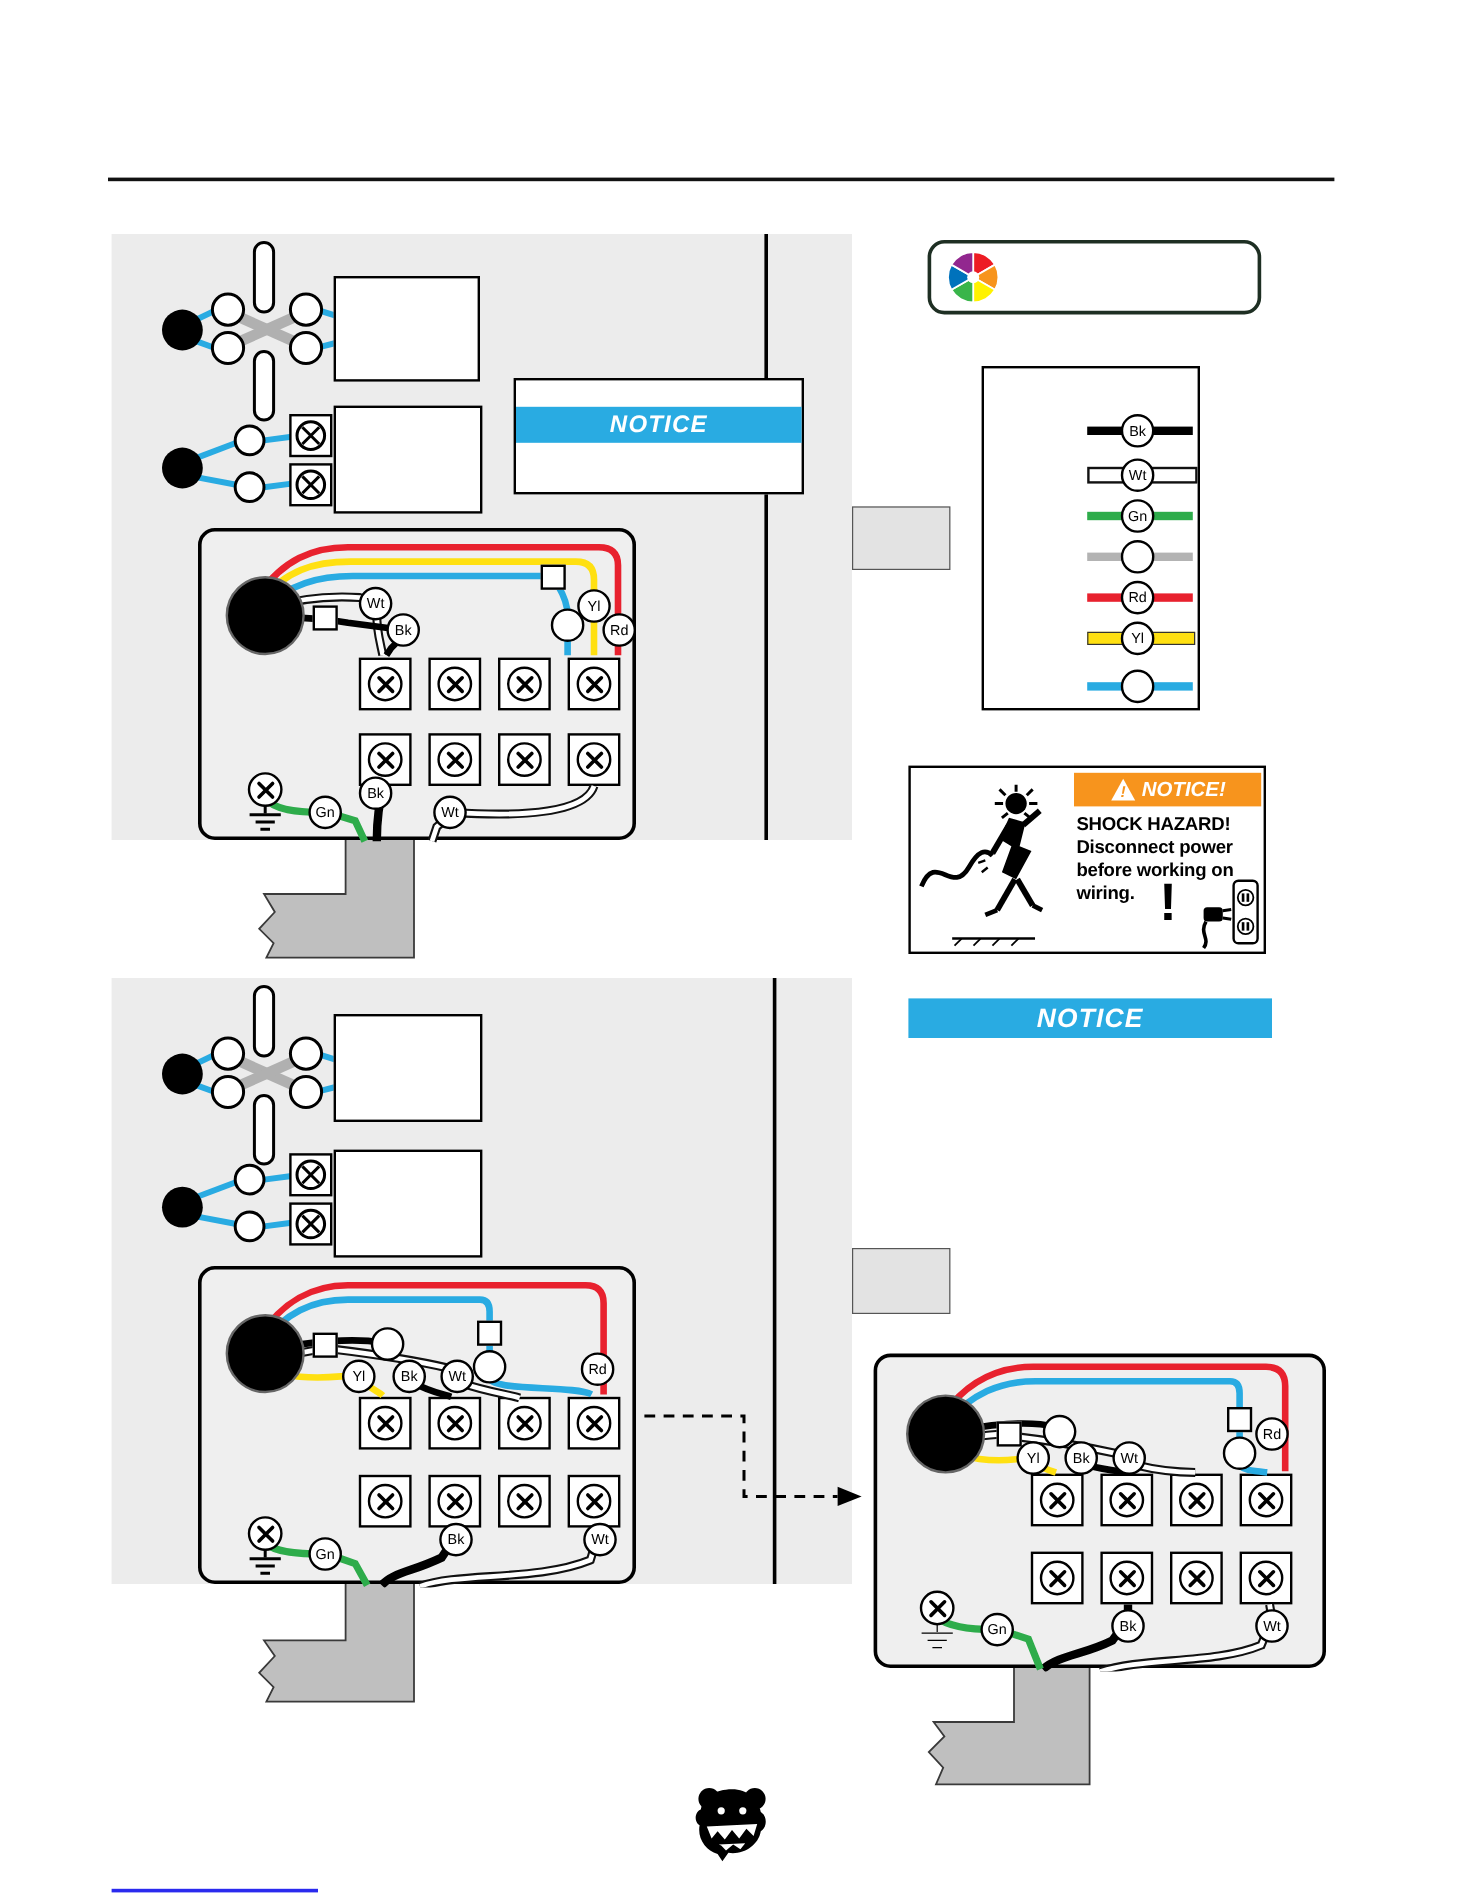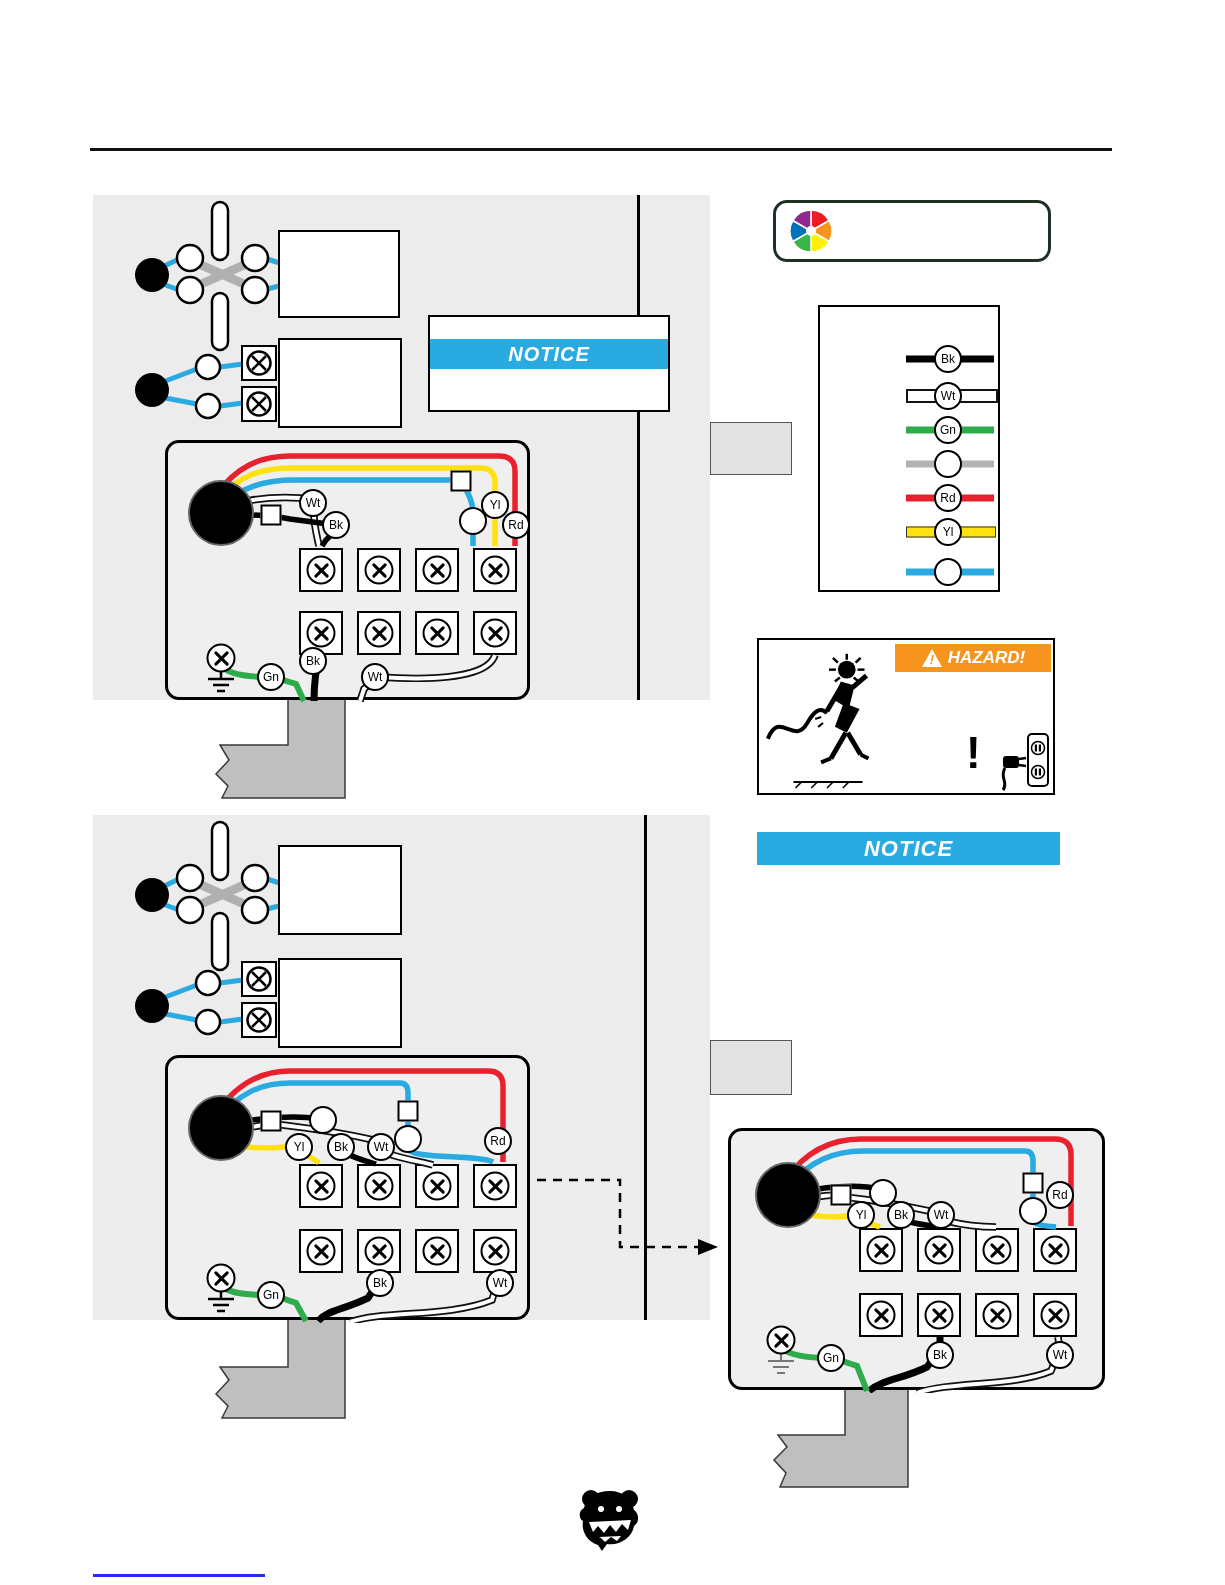--- a/index.html
+++ b/index.html
@@ -240,21 +240,27 @@
           <path d="M54 140 l-6 6"></path>
           <path d="M70 140 l-6 6"></path>
           <path d="M86 140 l-6 6"></path>
       </g>
     </svg>
     <div class="warnband" style="left:136px;top:4px;width:156px;height:28px">
       <svg width="22" height="20" viewBox="0 0 22 20">
         <path d="M11 1 L21 19 H1 Z" fill="#fff"></path>
         <text x="11" y="16" text-anchor="middle" font-size="13" font-weight="bold" fill="#f7941d">!</text>
       </svg>
-      <span>HAZARD!</span>
+      <span>NOTICE!</span>
+    </div>
+    <div class="warntext" style="left:138px;top:38px;width:156px">
+      <div>SHOCK HAZARD!</div>
+      <div>Disconnect power</div>
+      <div>before working on</div>
+      <div>wiring.</div>
     </div>
     <div class="bigexcl" style="left:207px;top:88px">!</div>
     <svg style="position:absolute;left:238px;top:92px" width="54" height="60" viewBox="0 0 54 60">
       <rect x="31" y="2" width="20" height="52" rx="4" fill="#fff" stroke="#000" stroke-width="2"></rect>
       <circle cx="41" cy="16" r="6.5" fill="#fff" stroke="#000" stroke-width="1.5"></circle>
       <rect x="37.8" y="12.5" width="2.2" height="7" fill="#000"></rect>
         <rect x="41.8" y="12.5" width="2.2" height="7" fill="#000"></rect>
       <circle cx="41" cy="40" r="6.5" fill="#fff" stroke="#000" stroke-width="1.5"></circle>
       <rect x="37.8" y="36.5" width="2.2" height="7" fill="#000"></rect>
         <rect x="41.8" y="36.5" width="2.2" height="7" fill="#000"></rect>

